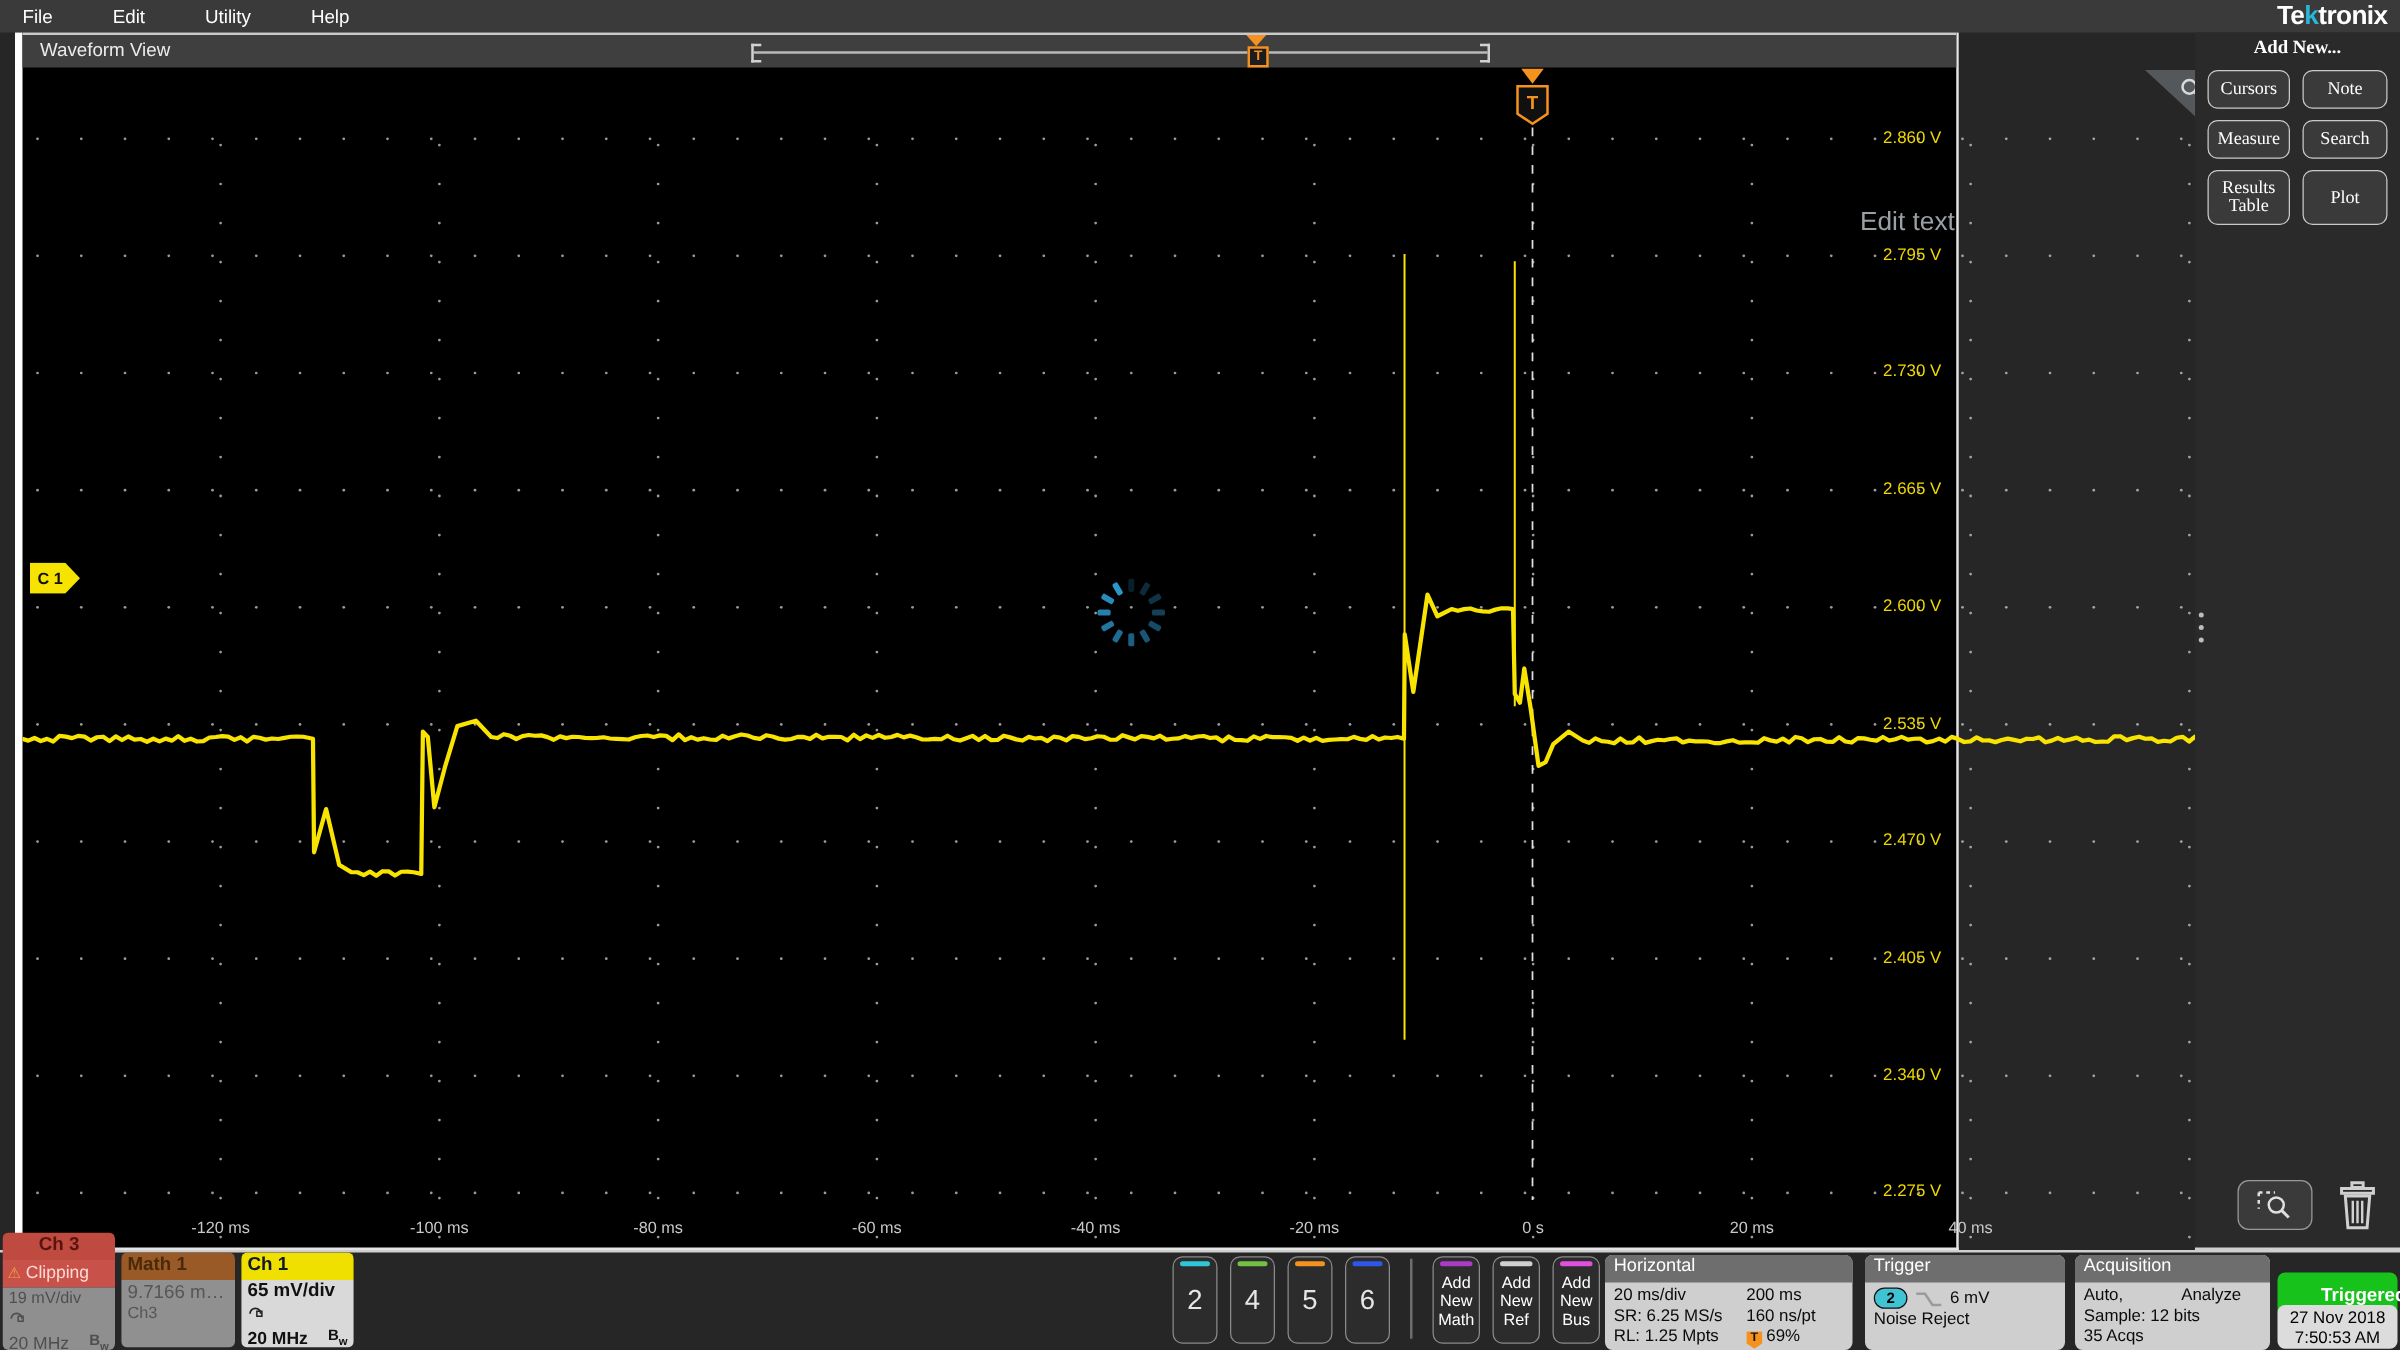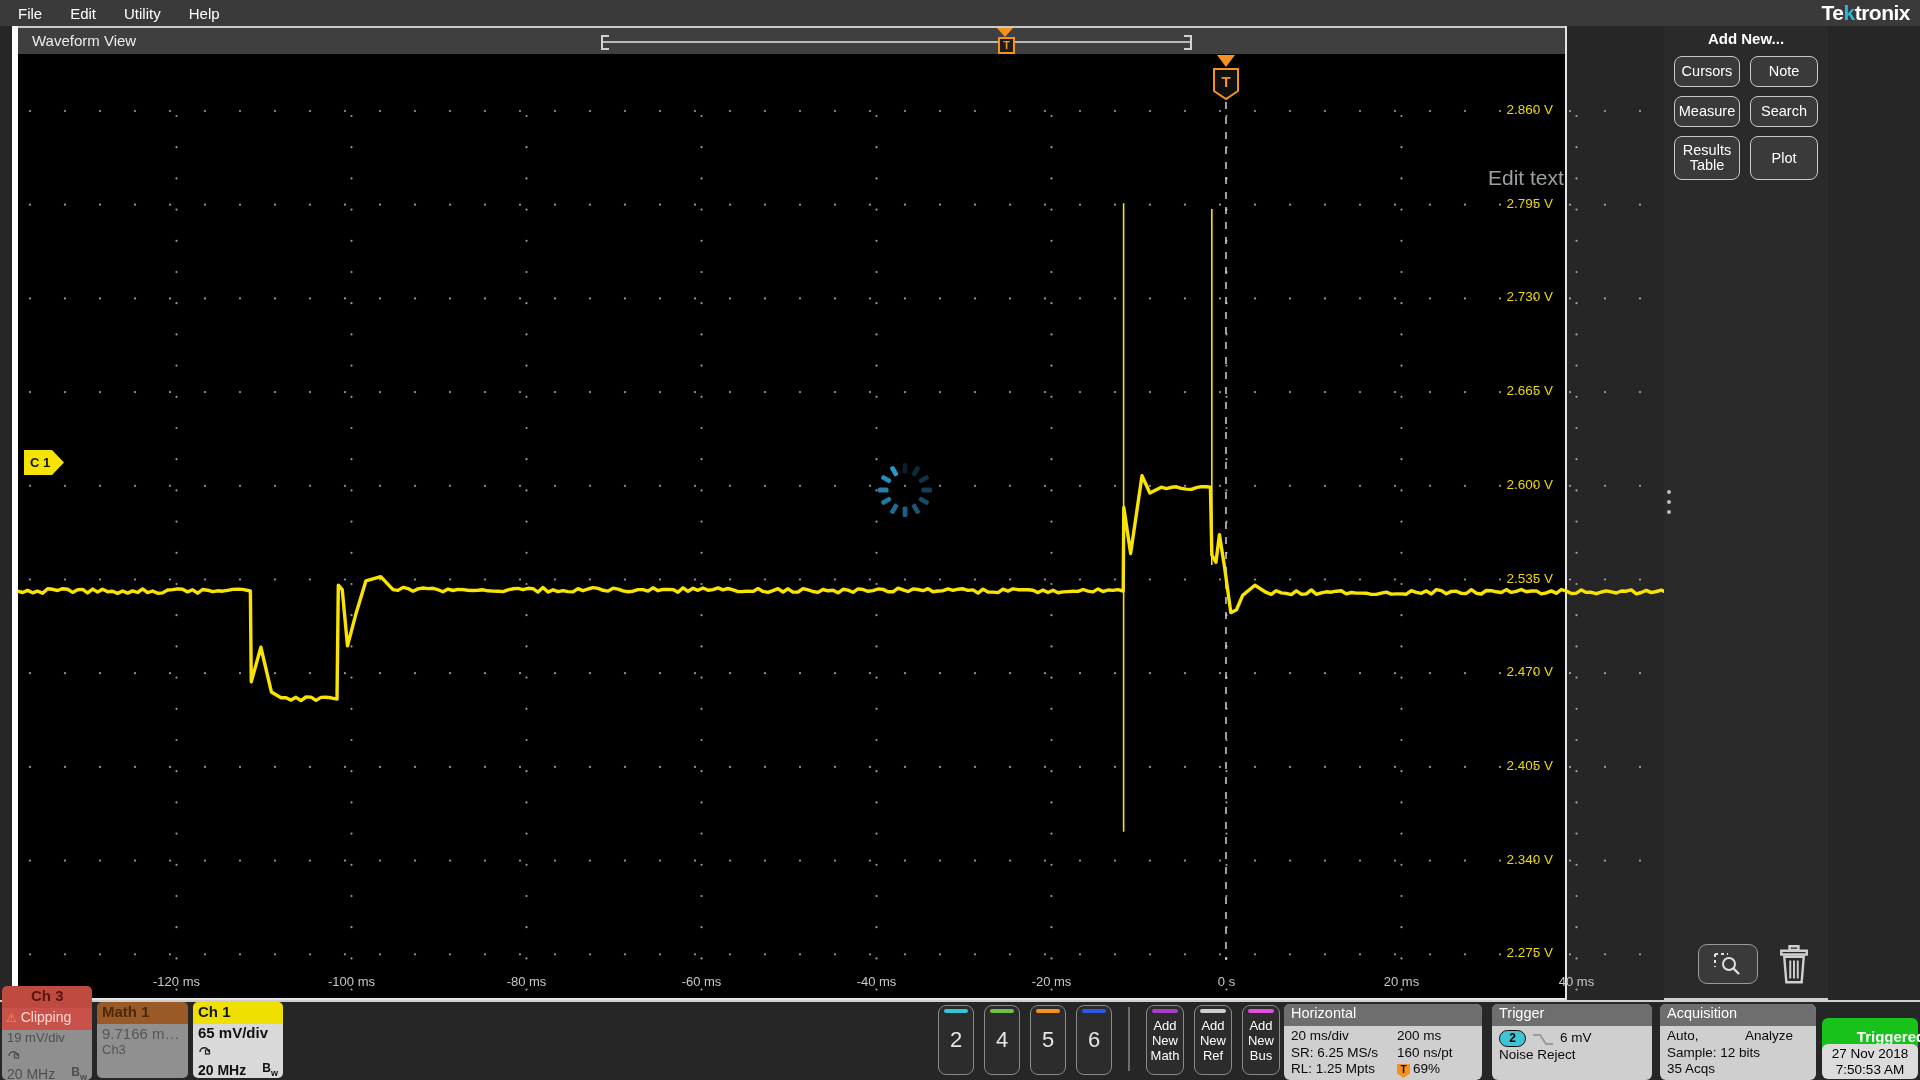--- a/index.html
+++ b/index.html
@@ -1,21 +1,21 @@
 <!DOCTYPE html>
 <html><head>
 <meta charset="utf-8">
 <style>
   * { box-sizing: border-box; margin: 0; padding: 0; }
   html,body { width:1920px; height:1080px; background:#262626; overflow:hidden;
               font-family:"Liberation Sans", sans-serif; }
 
   
   #menubar { position:absolute; left:0; top:0; width:1920px; height:26px;
-             background:#3a3a3a; display:flex; align-items:center; gap:28px;
+             background:#3a3a3a; display:flex; align-items:center; gap:48px;
              padding-left:18px; }
   .menu-item { color:#fff; font-size:15px; cursor:default; }
   #logo { position:absolute; right:10px; top:0; height:26px; line-height:26px;
           color:#fff; font-size:21px; font-weight:700; letter-spacing:-0.5px; }
   #logo .k { color:#29b6d8; }
 
   
   #wavewin { position:absolute; left:12px; top:26px; width:1555px; height:974px;
              background:#000; border-left:6px solid #ffffff;
              border-right:2px solid #e4e4e4; border-bottom:2px solid #e4e4e4; }
@@ -43,22 +43,22 @@
   #c1marker { position:absolute; left:6px; top:424px; width:40px; height:25px;
               background:#f6e400; color:#111; font-weight:700; font-size:13px;
               display:flex; align-items:center; padding-left:6px;
               clip-path:polygon(0 0,70% 0,100% 50%,70% 100%,0 100%); }
   #edittext { position:absolute; left:1470px; top:140px; color:#9aa0a3; font-size:21px; }
   #cornerzoom { position:absolute; left:1698px; top:30px; width:54px; height:50px;
                 background:#54585a; clip-path:polygon(0 0,100% 0,100% 100%); }
   #cornerzoom svg { position:absolute; right:4px; top:4px; }
 
   
-  #rightcol { position:absolute; left:1664px; top:26px; width:164px; height:974px;
-              background:#2a2a2a; border-bottom:2px solid #cfcfcf; }
+  #rightcol { position:absolute; left:1756px; top:26px; width:164px; height:974px;
+              background:#2a2a2a; border-bottom:2px solid #cfcfcf;font-family:Liberation Serif, serif; }
   #rp-title { text-align:center; color:#fff; font-weight:700; font-size:15px; margin-top:4px; }
   #rp-grid { display:grid; grid-template-columns:66px 68px; gap:9px 10px;
              justify-content:center; margin-top:9px; }
   .rp-btn { height:31px; background:#3a3a3a; border:1.5px solid #c9c9c9; border-radius:8px;
             color:#fff; font-size:14.5px; display:flex; align-items:center; justify-content:center;
             text-align:center; line-height:15px; cursor:pointer; }
   .rp-btn.tall { height:44px; }
   #splitter-dots { position:absolute; left:1px; top:458px; width:8px; }
   #splitter-dots i { display:block; width:4px; height:4px; border-radius:50%;
                      background:#bdbdbd; margin:6px auto; }

